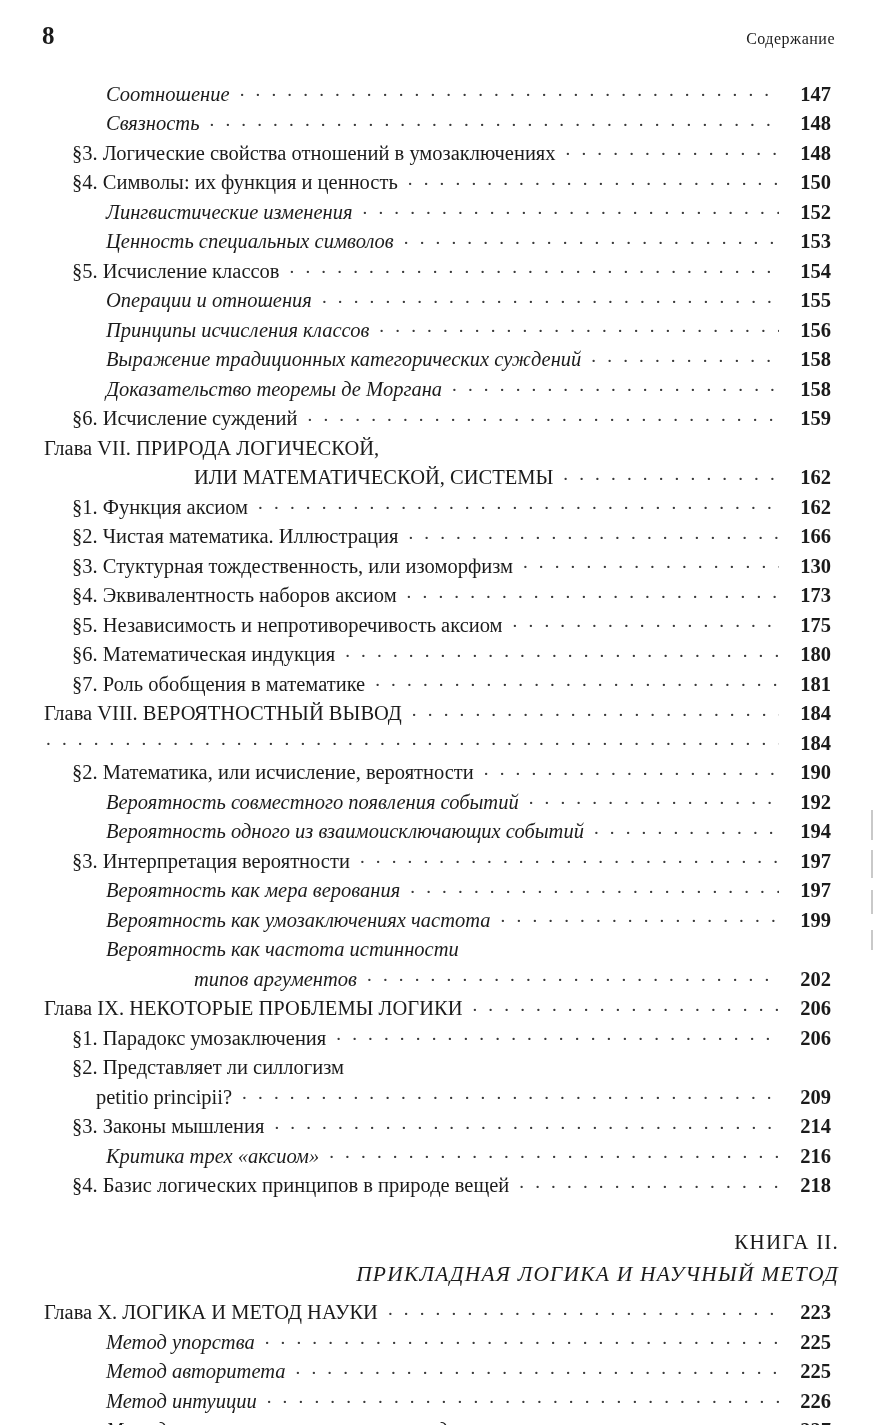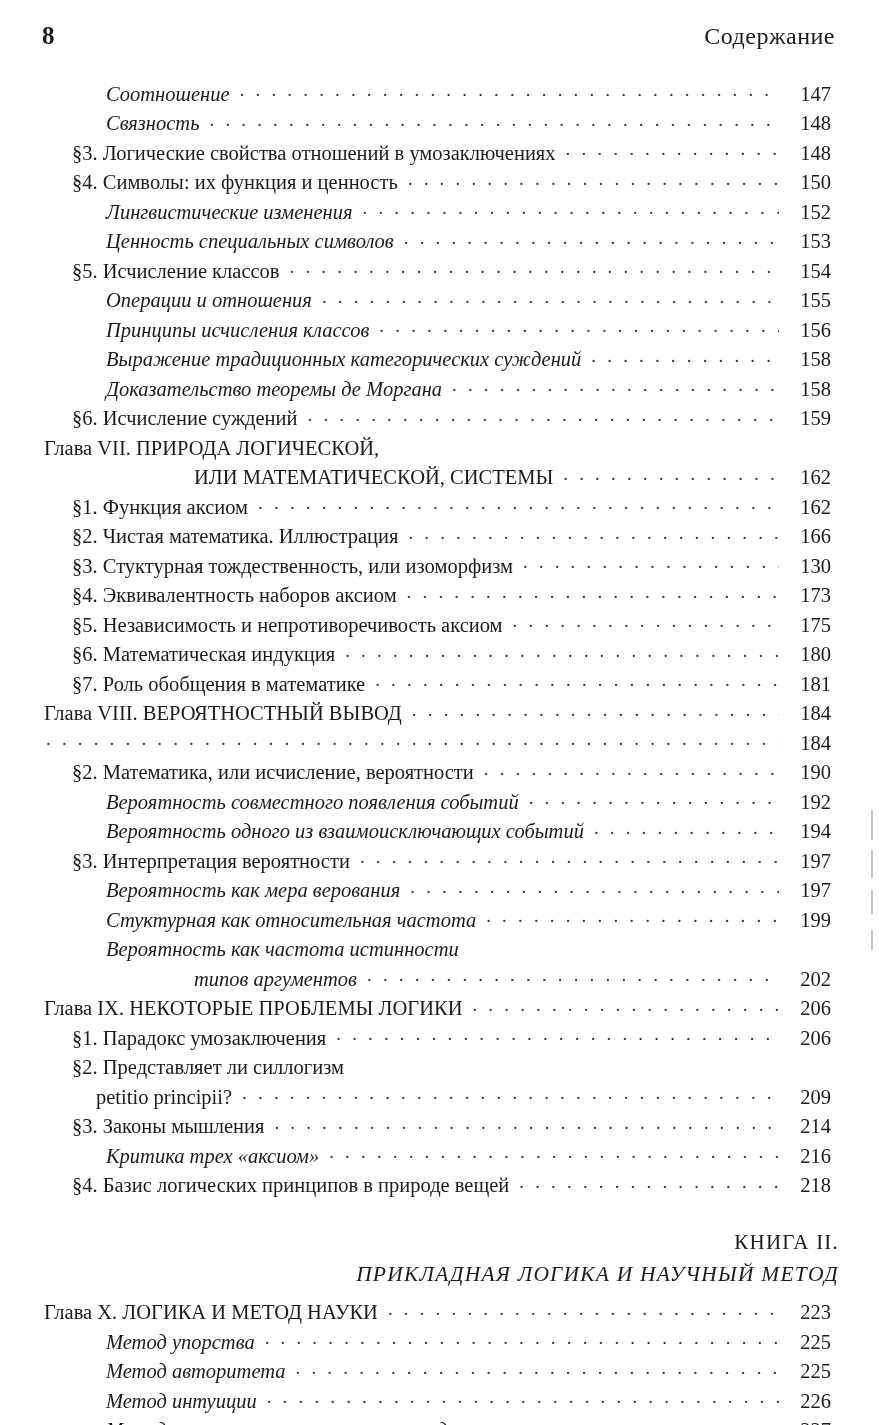--- a/index.html
+++ b/index.html
@@ -29,21 +29,21 @@
     justify-content: space-between;
     padding: 0 4px 0 4px;
     margin-bottom: 30px;
   }
   .folio {
     font-size: 25px;
     font-weight: bold;
     letter-spacing: 0;
   }
   .running-head {
-    font-size: 24px;
+    font-size: 16px;
     letter-spacing: 0.5px;
   }
 
   
   .toc {
     padding: 0 8px 0 6px;
   }
   .toc-row {
     display: flex;
     align-items: baseline;
@@ -72,20 +72,21 @@
     white-space: nowrap;
     letter-spacing: 3.2px;
     font-size: 19px;
     color: #3a3a3a;
   }
   .toc-page {
     flex: 0 0 auto;
     width: 44px;
     text-align: right;
     padding-left: 6px;
+    font-weight: bold;
   }
   .toc-row.no-dots .dots::after { content: ""; }
 
   
   .lvl-chapter .toc-label { padding-left: 0px; }
   .lvl-section .toc-label { padding-left: 28px; }
   .lvl-sub .toc-label { padding-left: 62px; font-style: italic; }
   .lvl-cont .toc-label  { padding-left: 150px; font-style: italic; }
   .lvl-chapcont .toc-label { padding-left: 150px; }
   .lvl-sectioncont .toc-label { padding-left: 52px; text-align: center; }
@@ -258,21 +259,21 @@
         <span class="toc-label">§3. Интерпретация вероятности</span>
         <span class="dots"></span>
         <span class="toc-page">197</span>
       </div>
       <div class="toc-row lvl-sub">
         <span class="toc-label">Вероятность как мера верования</span>
         <span class="dots"></span>
         <span class="toc-page">197</span>
       </div>
       <div class="toc-row lvl-sub">
-        <span class="toc-label">Стуктурная как относительная частота</span>
+        <span class="toc-label">Вероятность как умозаключениях частота</span>
         <span class="dots"></span>
         <span class="toc-page">199</span>
       </div>
       <div class="toc-row lvl-sub no-dots">
         <span class="toc-label">Вероятность как частота истинности</span>
         <span class="dots"></span>
         <span class="toc-page"></span>
       </div>
       <div class="toc-row lvl-cont">
         <span class="toc-label">типов аргументов</span>

